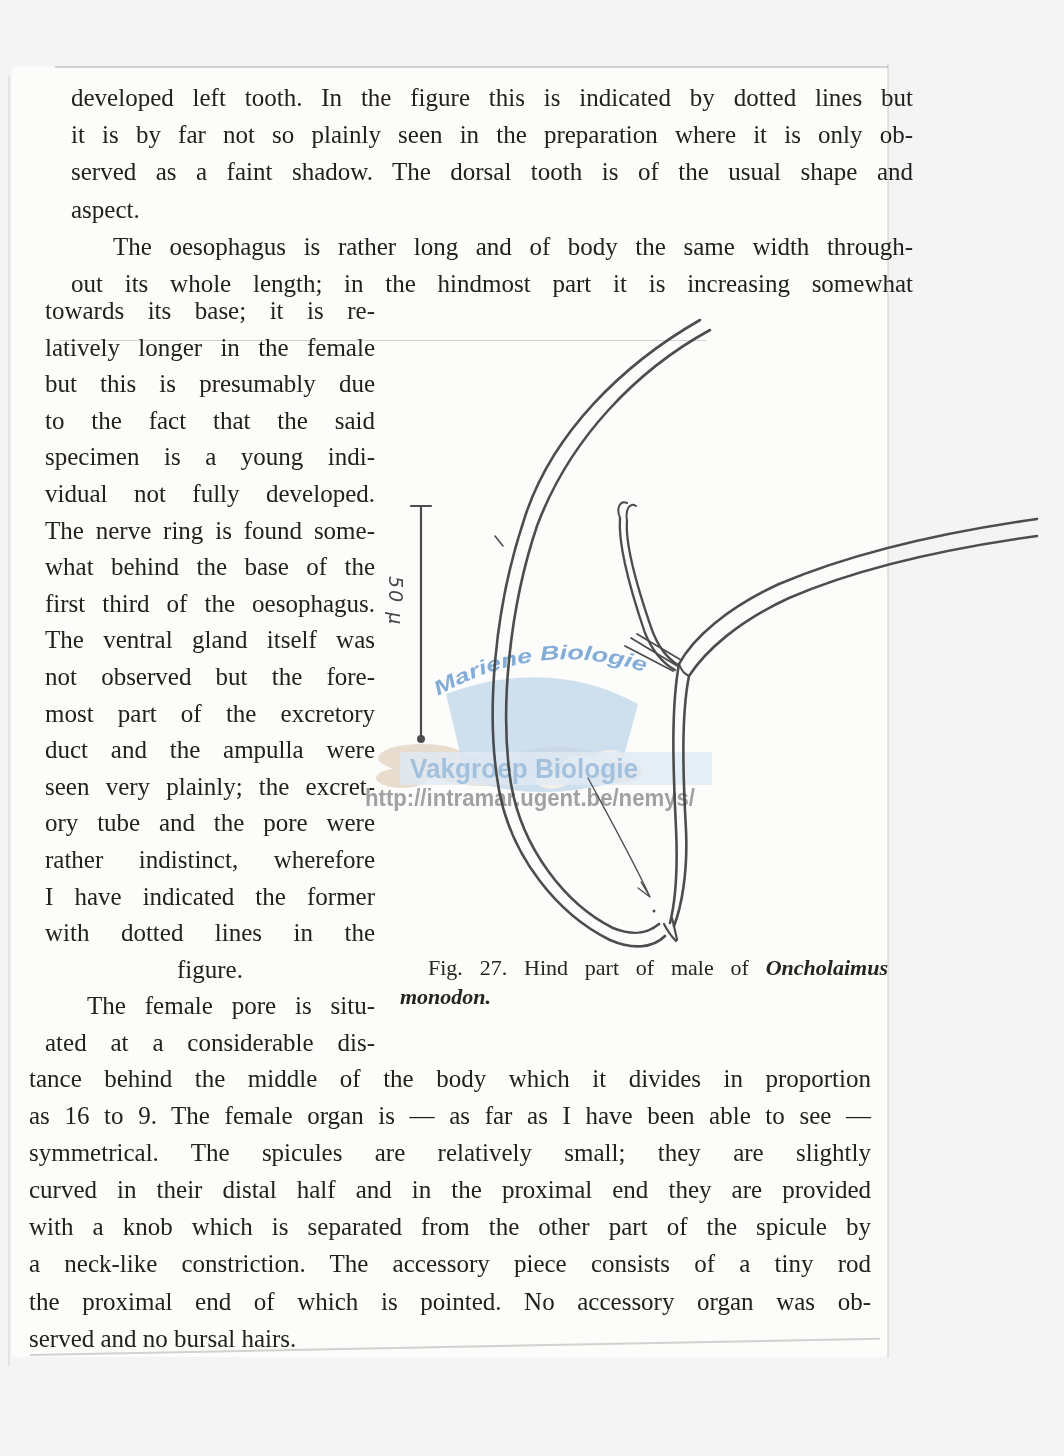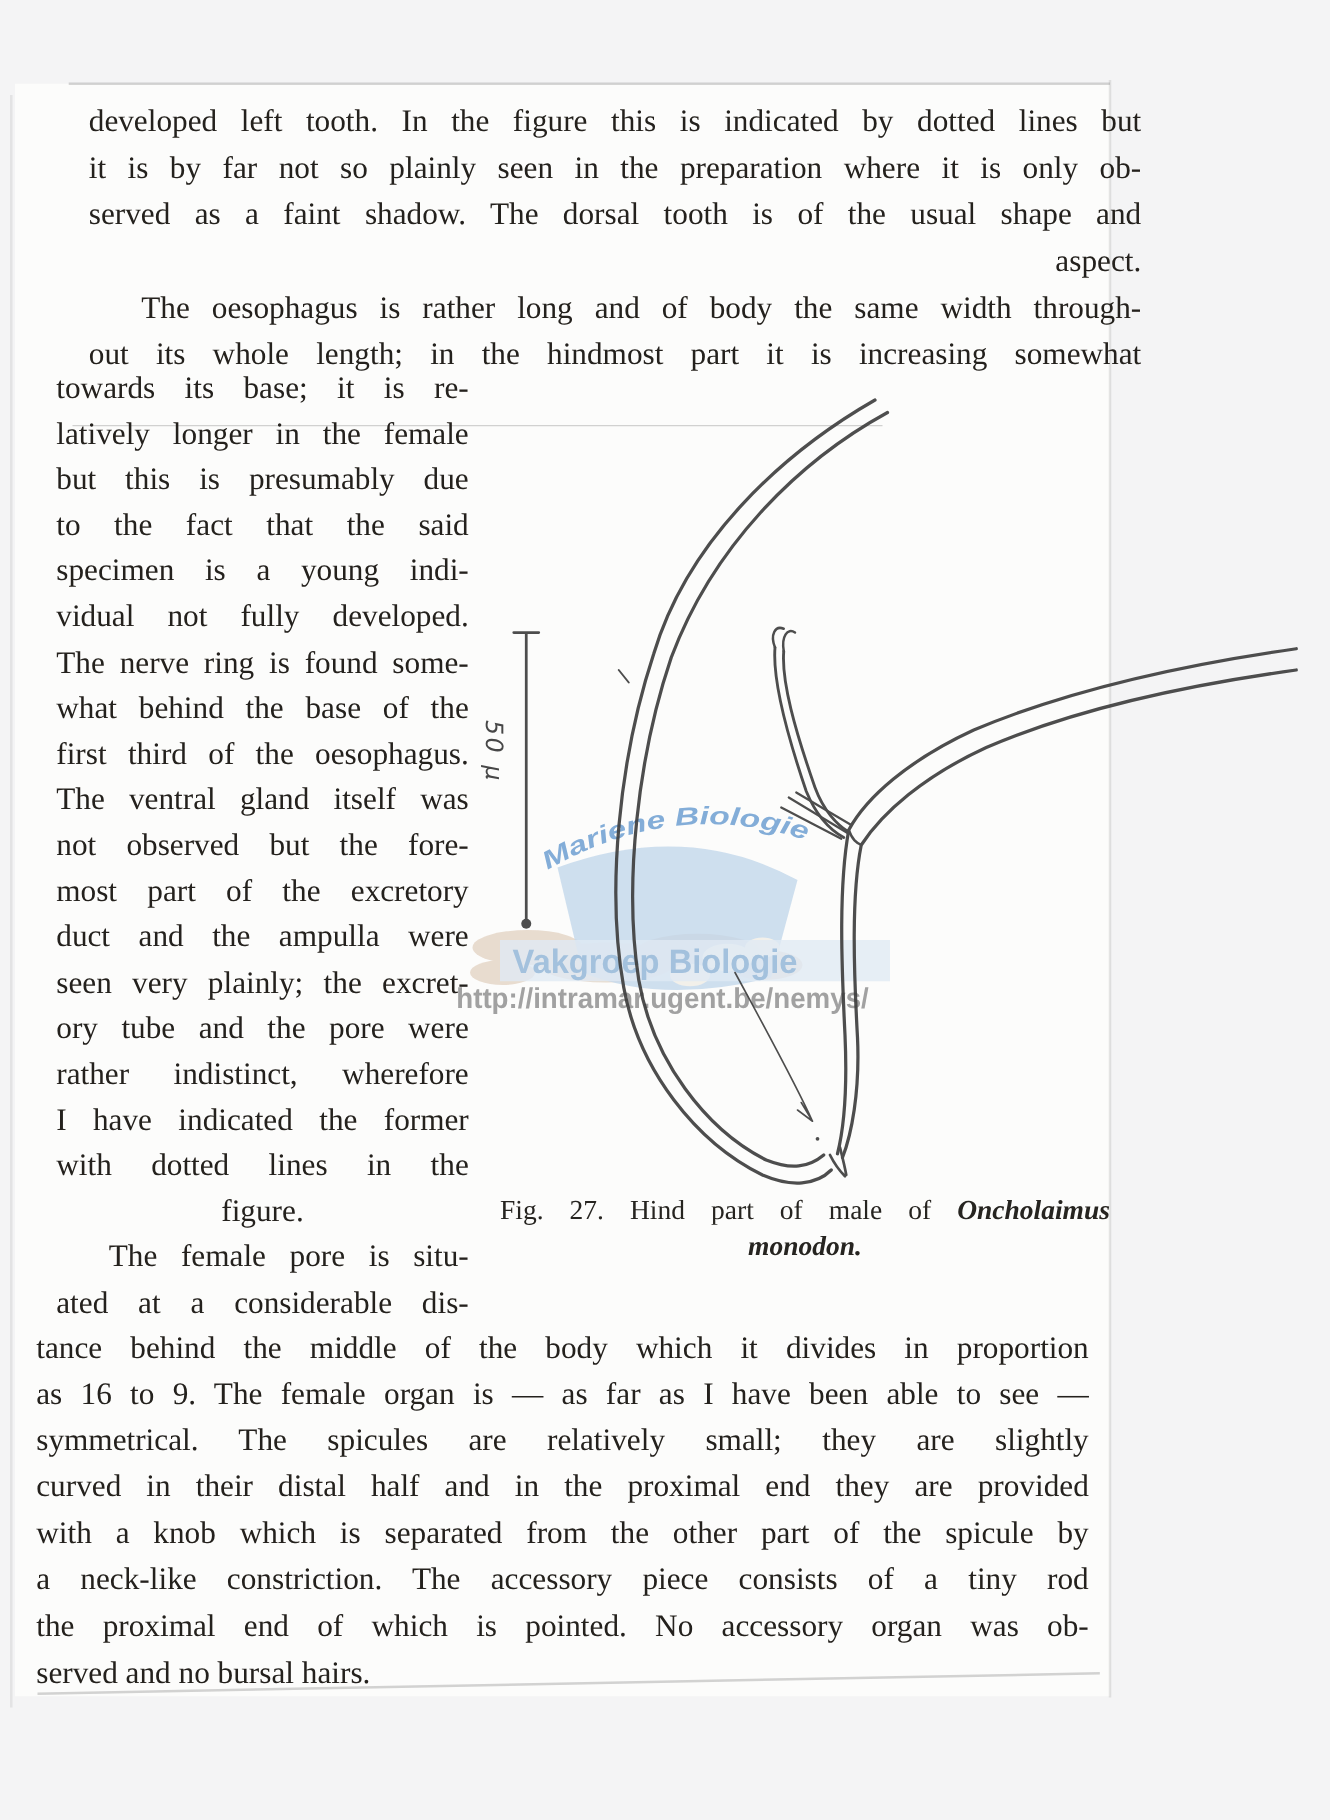--- a/index.html
+++ b/index.html
@@ -21,33 +21,33 @@
   .crease{left:58px;top:340px;width:648px;height:1px;background:rgba(110,110,110,.30);}
 
   
   .textline{
     color:#24211d;font-size:25px;white-space:nowrap;
   }
   .jl{text-align:justify;text-align-last:justify;white-space:normal;}
   .pl{text-align:left;}
   .ind{text-indent:42px;}
   .block-top{position:absolute;left:45px;top:79px;width:842px;margin-left:26px;}
-  .block-top .textline{height:37.2px;line-height:37.2px;text-align:right;}
+  .block-top .textline{height:37.2px;line-height:37.2px;}
   .block-left{position:absolute;left:45px;top:293px;width:330px;}
   .block-left .textline{height:36.6px;line-height:36.6px;text-align:center;}
   .block-bottom{position:absolute;left:29px;top:1060px;width:842px;}
   .block-bottom .textline{height:37.1px;line-height:37.1px;}
 
   
   .caption{
     position:absolute;left:400px;top:953px;width:488px;
     color:#262420;font-size:22px;
   }
-  .caption .cap1{height:29px;line-height:29px;text-align:justify;text-align-last:justify;}
-  .caption .cap2{height:29px;line-height:29px;text-align:center;font-style:italic;font-weight:bold;}
+  .caption .cap1{height:29px;line-height:29px;text-align:justify;text-align-last:justify;margin-left:28px;}
+  .caption .cap2{height:29px;line-height:29px;font-style:italic;font-weight:bold;}
   .species{font-style:italic;font-weight:bold;}
 
   .wm-svg{position:absolute;left:360px;top:630px;}
   .fig-svg{position:absolute;left:375px;top:308px;}
 </style>
 </head>
 <body>
 
 <div class="page-block"></div>
 <div class="edge edge-top"></div>

